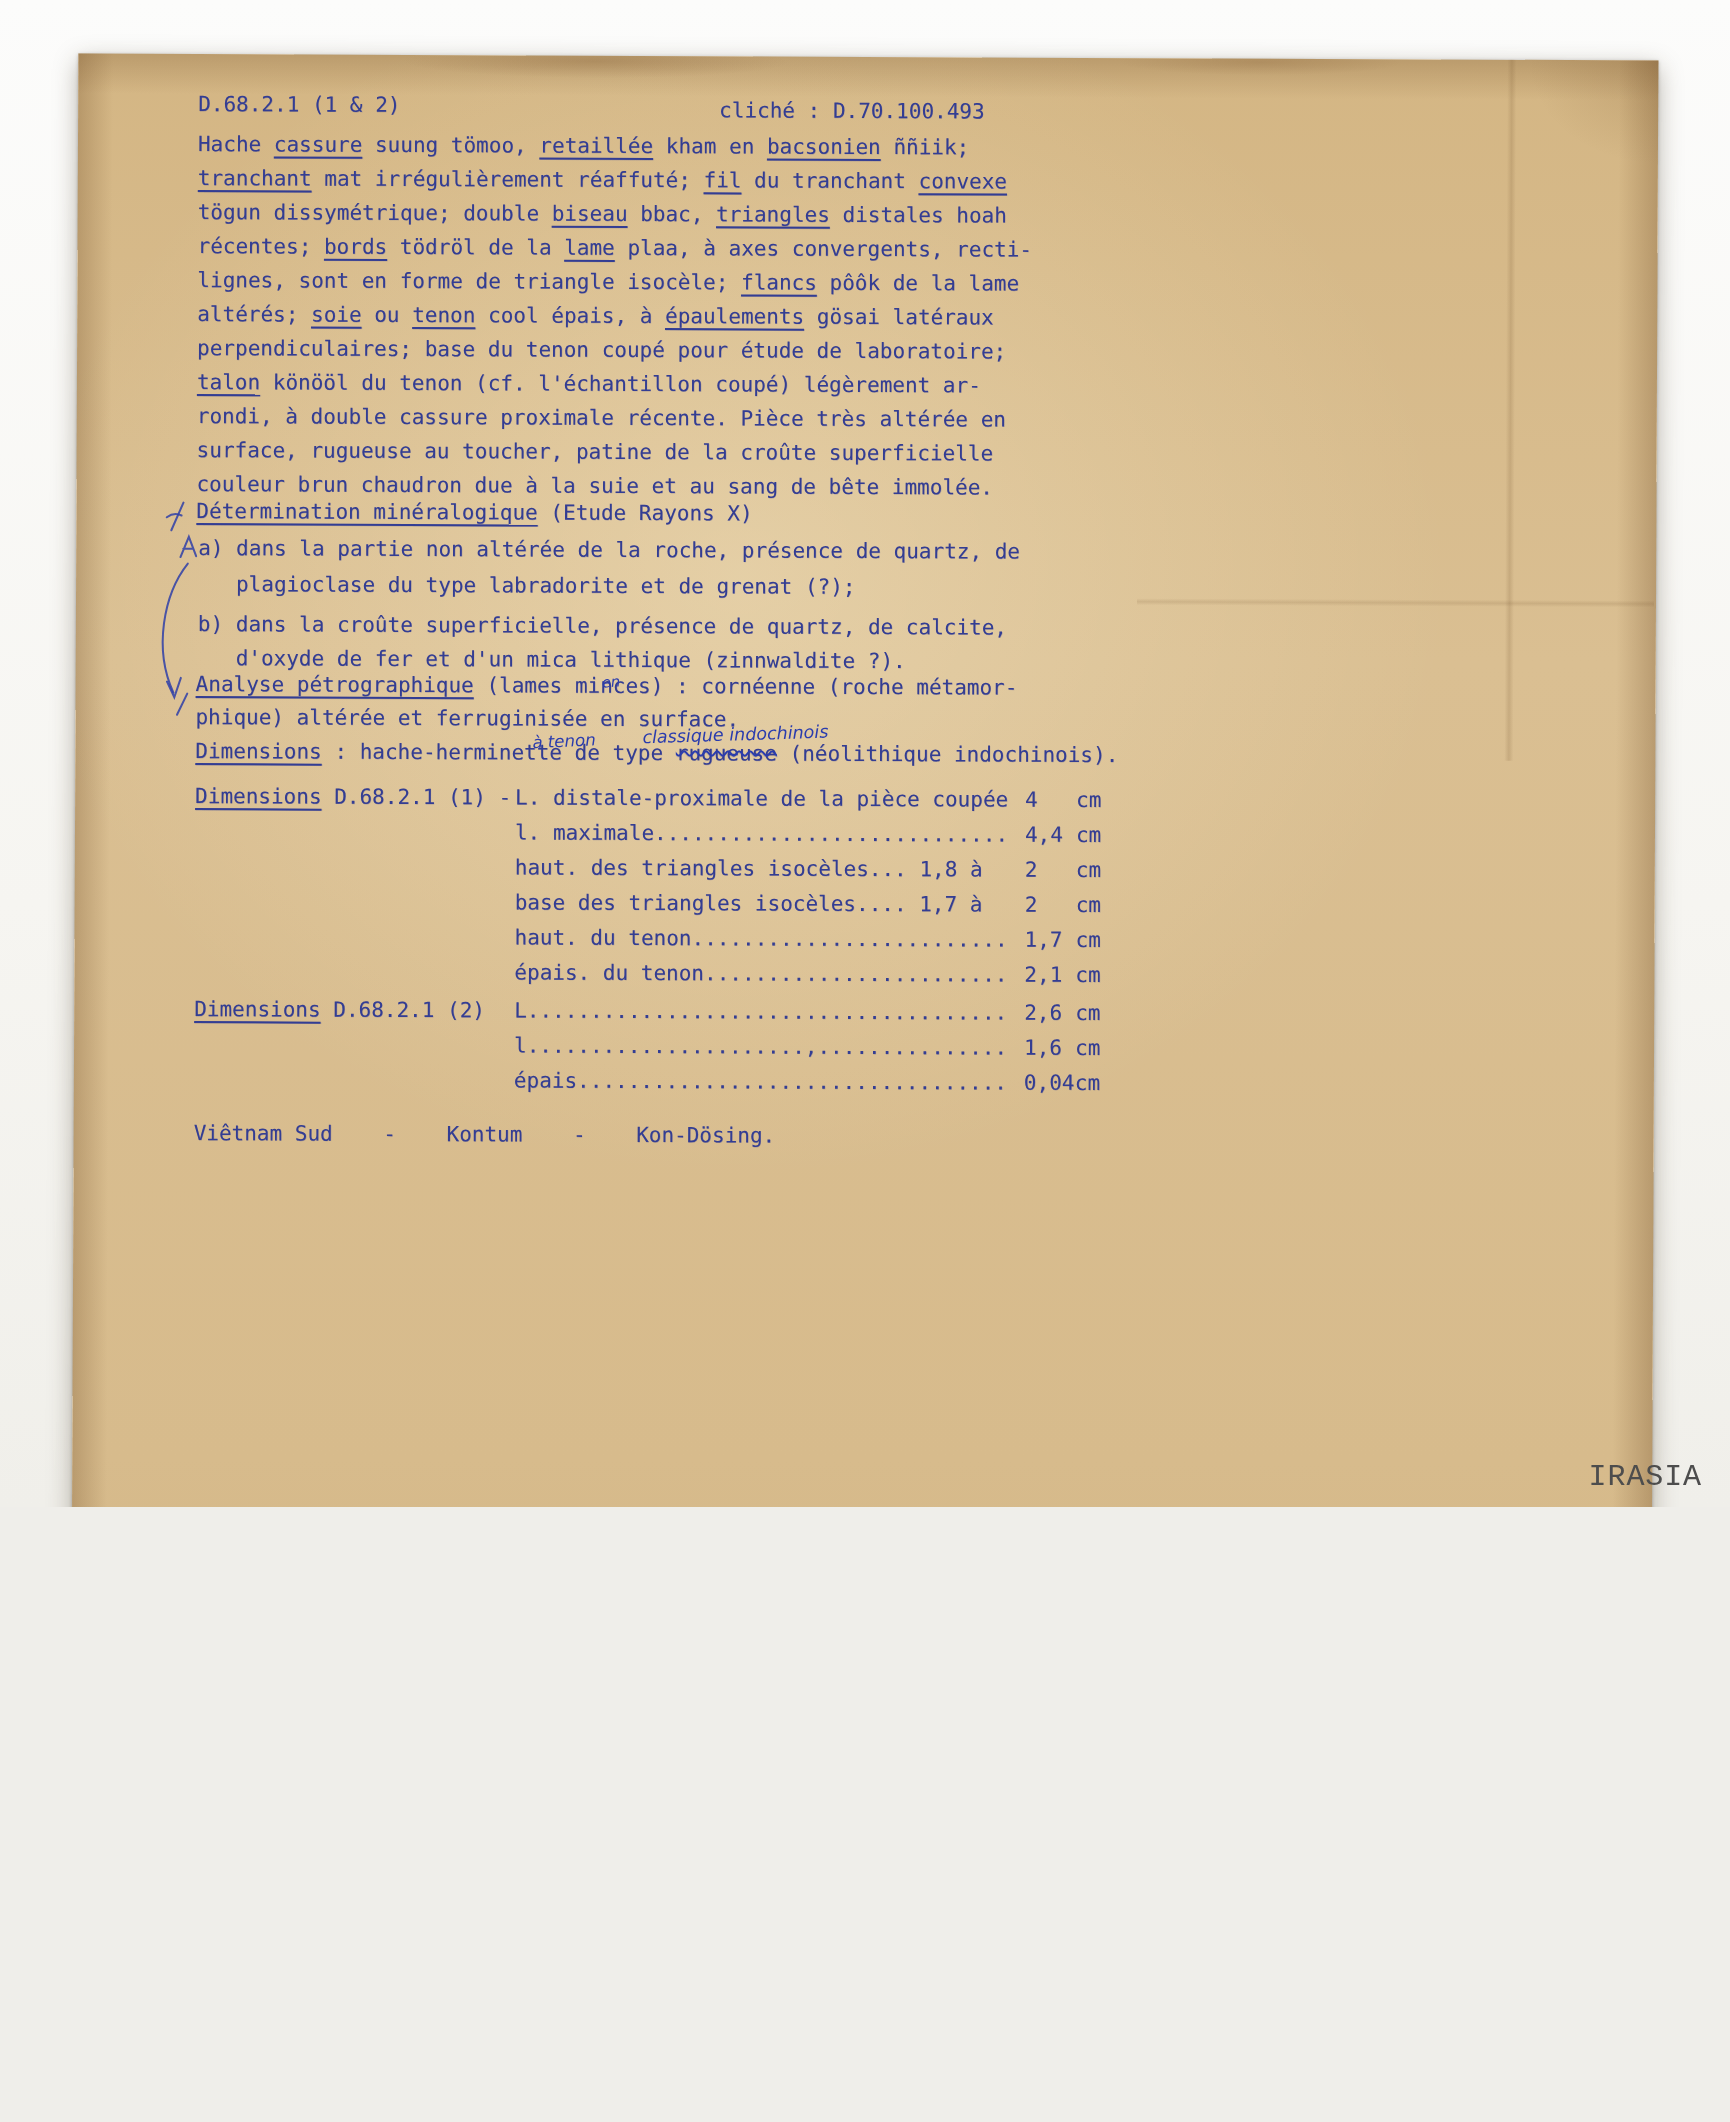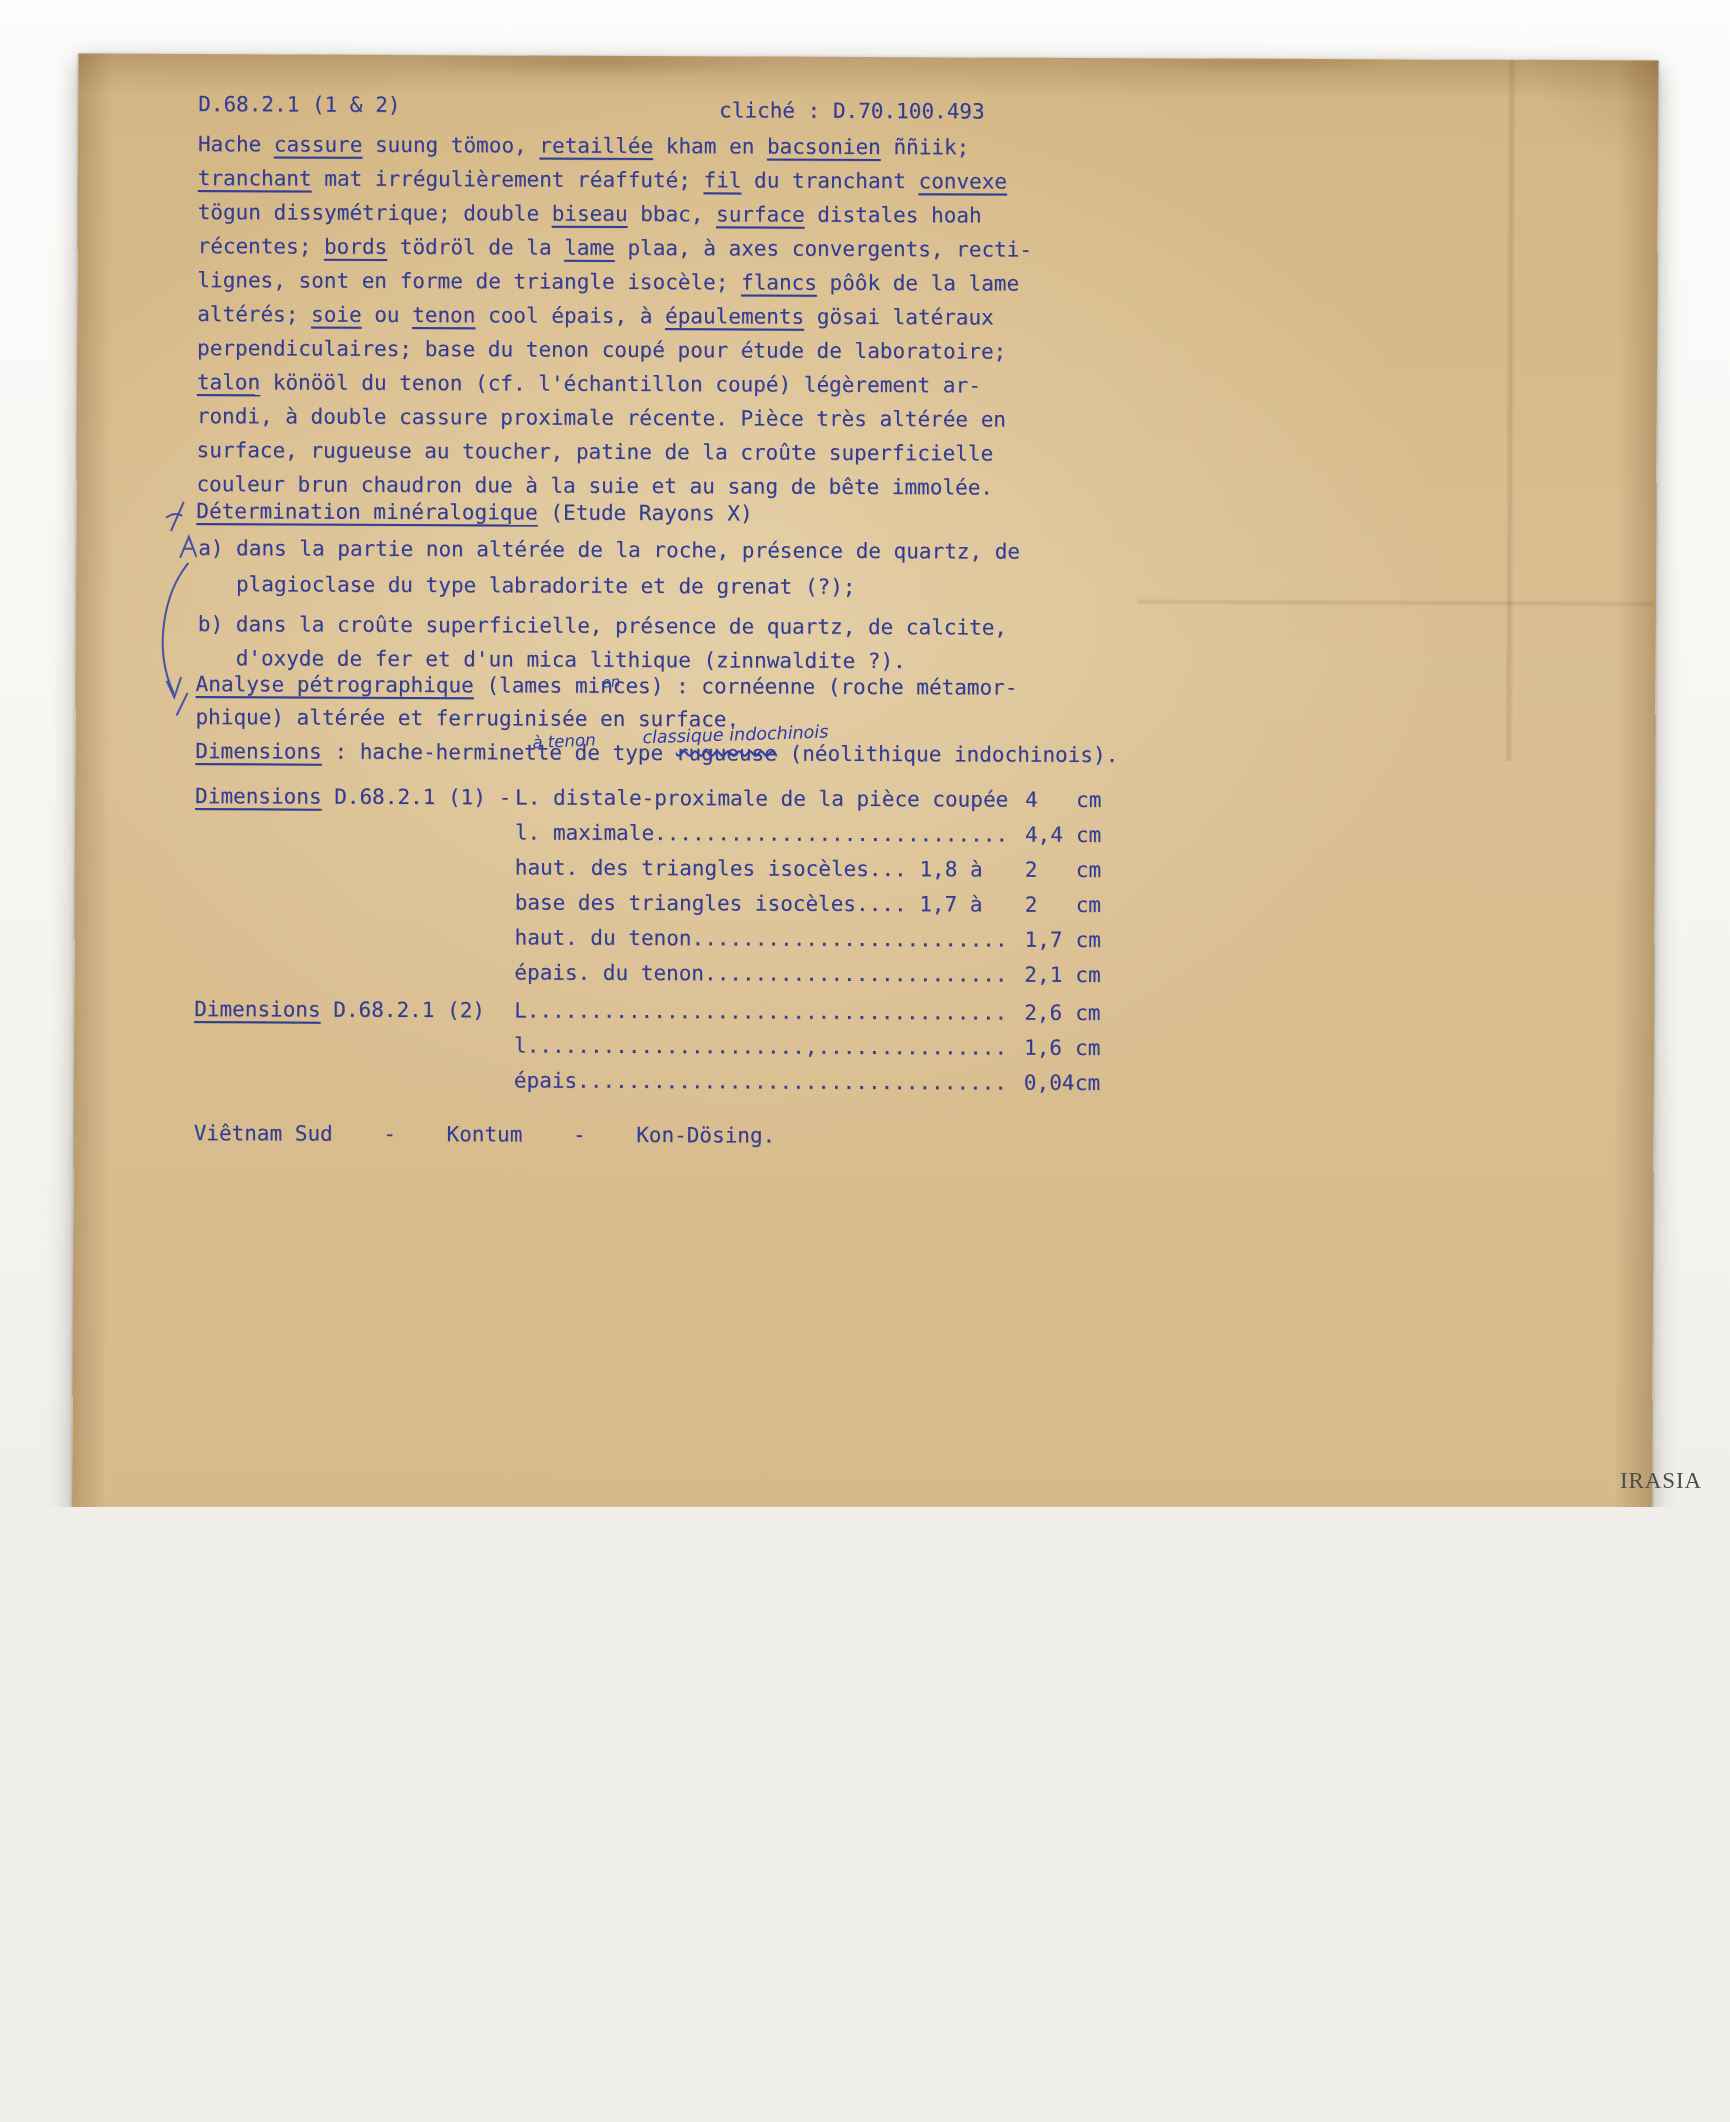--- a/index.html
+++ b/index.html
@@ -47,40 +47,40 @@
     background:linear-gradient(90deg, rgba(110,78,42,0), rgba(110,78,42,.18) 50%, rgba(110,78,42,0));
   }
   .crease-h {
     position:absolute; left:1061px; top:540px; width:517px; height:7.4px;
     background:linear-gradient(180deg, rgba(110,78,42,0), rgba(110,78,42,.15), rgba(110,78,42,0));
   }
   .margin-svg { position:absolute; left:0; top:0; pointer-events:none; }
   .margin-svg path { stroke:#2f3fa8; stroke-width:2.2; fill:none; stroke-linecap:round; opacity:.85; }
   .watermark {
     position:absolute; right:28px; bottom:13px; color:#4d4d4d;
-    font-family:Liberation Serif, serif; font-size:23px; letter-spacing:0.9px;
+    font-family:Liberation Mono, monospace; font-size:30px; letter-spacing:0.9px;
   }
 </style>
 </head>
 <body>
 
 <div class="scan">
   <div class="paper">
 
     <div class="block" style="left:120px; top:33px;">
       <span class="tline">D.68.2.1 (1 &amp; 2)</span>
     </div>
     <div class="block" style="left:641px; top:37px;">
       <span class="tline">cliché : D.70.100.493</span>
     </div>
 
     <div class="block" style="left:120px; top:73px; --lh:34px;">
         <div class="tline">Hache <span class="u">cassure</span> suung tömoo, <span class="u">retaillée</span> kham en <span class="u">bacsonien</span> ññiik;</div>
         <div class="tline"><span class="u">tranchant</span> mat irrégulièrement réaffuté; <span class="u">fil</span> du tranchant <span class="u">convexe</span></div>
-        <div class="tline">tögun dissymétrique; double <span class="u">biseau</span> bbac, <span class="u">surface</span> distales hoah</div>
+        <div class="tline">tögun dissymétrique; double <span class="u">biseau</span> bbac, <span class="u">triangles</span> distales hoah</div>
         <div class="tline">récentes; <span class="u">bords</span> tödröl de la <span class="u">lame</span> plaa, à axes convergents, recti-</div>
         <div class="tline">lignes, sont en forme de triangle isocèle; <span class="u">flancs</span> pôôk de la lame</div>
         <div class="tline">altérés; <span class="u">soie</span> ou <span class="u">tenon</span> cool épais, à <span class="u">épaulements</span> gösai latéraux</div>
         <div class="tline">perpendiculaires; base du tenon coupé pour étude de laboratoire;</div>
         <div class="tline"><span class="u">talon</span> könööl du tenon (cf. l'échantillon coupé) légèrement ar-</div>
         <div class="tline">rondi, à double cassure proximale récente. Pièce très altérée en</div>
         <div class="tline">surface, rugueuse au toucher, patine de la croûte superficielle</div>
         <div class="tline">couleur brun chaudron due à la suie et au sang de bête immolée.</div>
       </div>
 

